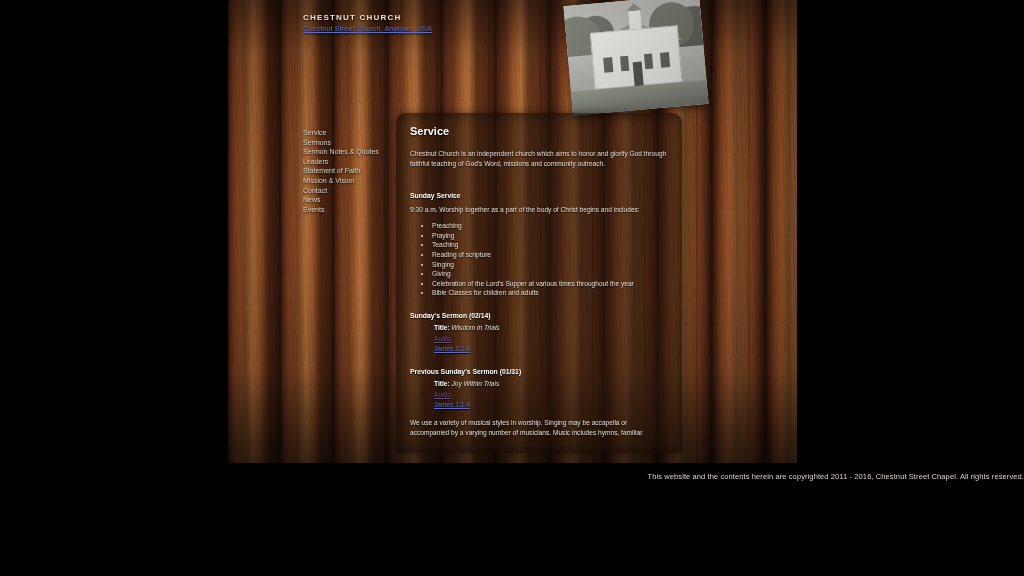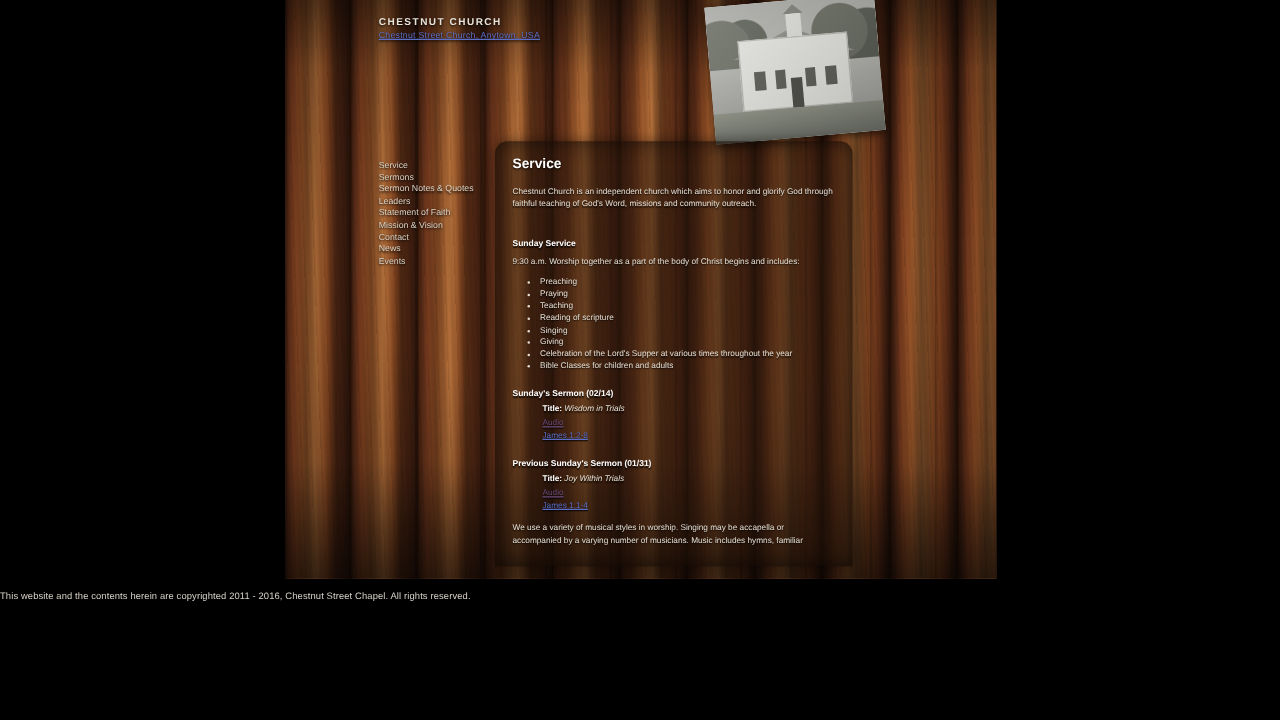--- a/index.html
+++ b/index.html
@@ -265,21 +265,21 @@
   }
   .lnk.muted { color: #6b4b7a; }
   .spacer { height: 8px; }
 
   
   #footer {
     position: absolute;
     left: 0;
     top: 472px;
     width: 1024px;
-    text-align: left;
+    text-align: right;
     color: #d8d3c9;
     font-size: 7.5px;
     letter-spacing: 0.1px;
   }
 </style>
 </head>
 <body>
 
 <div id="page">
 

